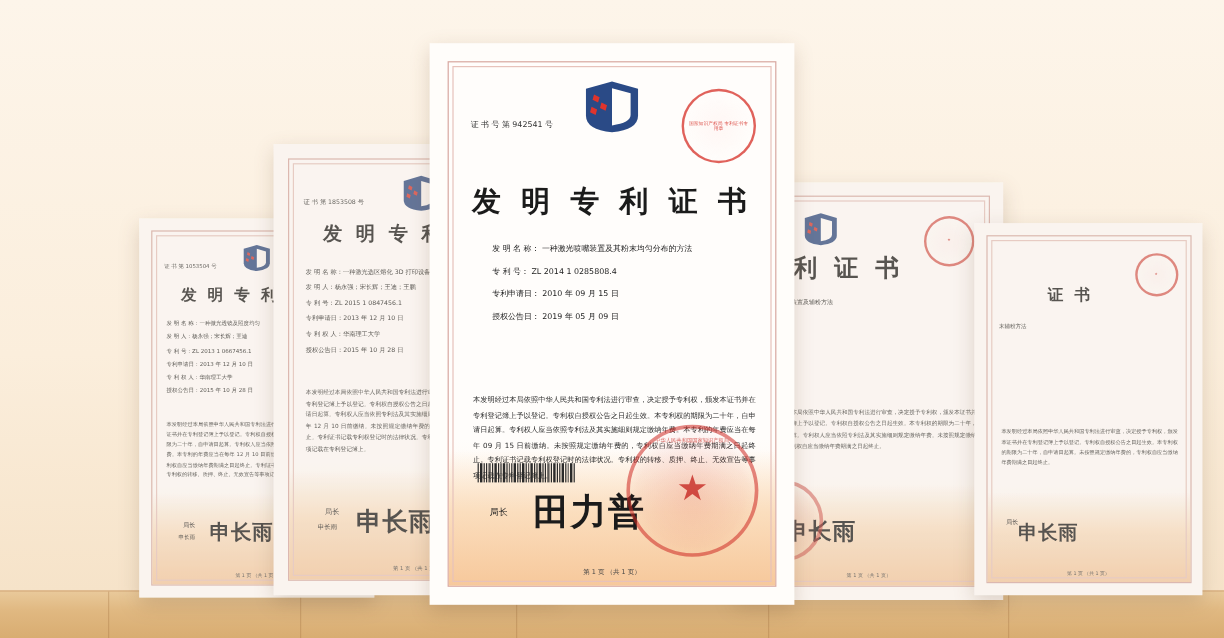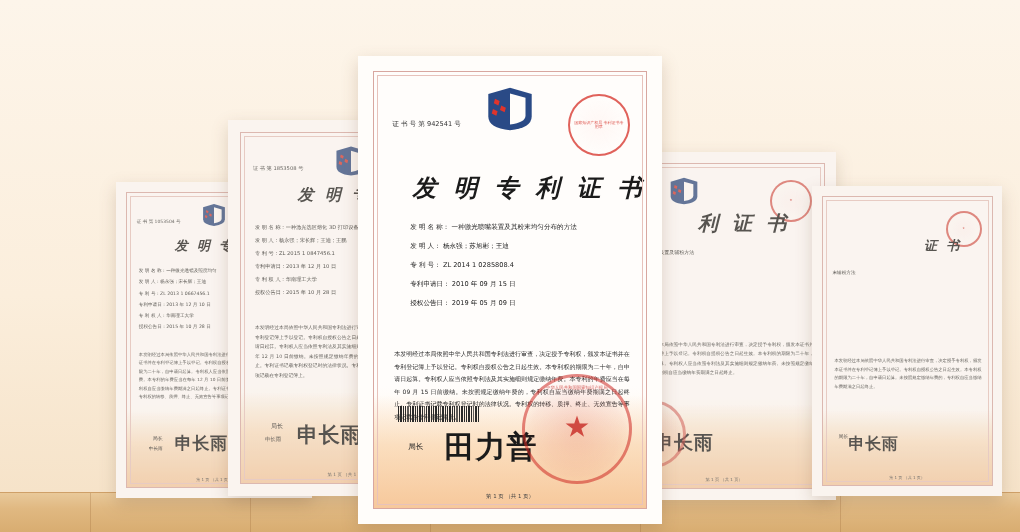--- a/index.html
+++ b/index.html
@@ -75,26 +75,25 @@
     position: relative;
     width: 100%;
     height: 0;
   }
   .logo-mark {
     position: absolute;
     transform: translateX(-50%);
   }
 
   .cert-title {
-    text-align: right;
+    text-align: center;
     color: #1b1b1b;
     font-weight: bold;
     letter-spacing: .18em;
     font-family: "DejaVu Sans", "Liberation Sans", sans-serif;
-    font-style: italic;
   }
 
   .serial {
     color: #333;
     font-family: "DejaVu Sans", "Liberation Sans", sans-serif;
   }
 
   .fields {
     color: #222;
     font-family: "DejaVu Sans", "Liberation Sans", sans-serif;
@@ -169,21 +168,21 @@
   .barcode i.s { opacity: .75; }
 
   
   .dim { filter: saturate(.92) brightness(.985); }
   .veil {
     position: absolute;
     inset: 0;
     background: rgba(250, 238, 224, .28);
     pointer-events: none;
   }
-  .center-cert { z-index: 40; margin-top: 20px; }
+  .center-cert { z-index: 40; }
 </style>
 </head>
 <body>
 
 <div id="stage">
 
   <div class="wall"></div>
   <div class="table">
     <div class="plank" style="left:90px"></div>
     <div class="plank" style="left:250px"></div>
@@ -349,24 +348,20 @@
       </div>
 
       <div class="serial" style="position:absolute; left:18px; top:48px; font-size:6.6px;">证 书 号 第 942541 号</div>
 
       <div class="cert-title" style="position:absolute; left:0; right:0; top:100px; font-size:24px;">发 明 专 利 证 书</div>
 
       <div class="fields" style="position:absolute; left:36px; right:16px; top:146px; font-size:6.6px; line-height:2.9;">
         <div class="row">
           <span>发 明 名 称：</span>
           <span>一种激光喷嘴装置及其粉末均匀分布的方法</span>
-        </div>
-        <div class="row">
-          <span>发 明 人：</span>
-          <span>杨永强；苏旭彬；王迪</span>
         </div>
         <div class="row">
           <span>专 利 号：</span>
           <span>ZL 2014 1 0285808.4</span>
         </div>
         <div class="row">
           <span>专利申请日：</span>
           <span>2010 年 09 月 15 日</span>
         </div>
         <div class="row">

